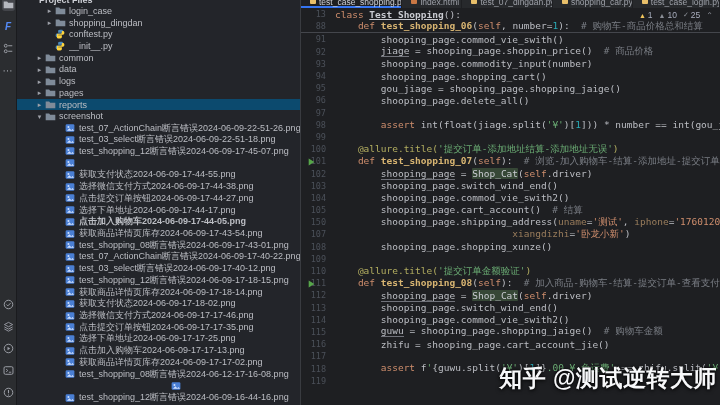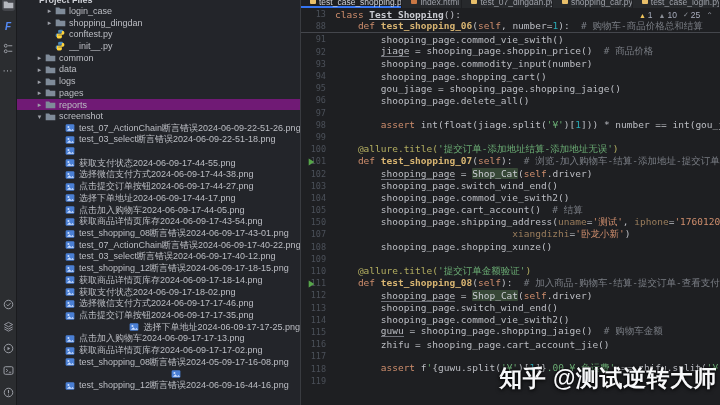--- a/index.html
+++ b/index.html
@@ -15,21 +15,21 @@
   .ab-spacer{flex:1;}
   .ab-bottom{display:flex;flex-direction:column;gap:9px;align-items:center;padding-bottom:6px;}
 
   
   .tree{width:283px;background:#23252a;border-right:1px solid #393b40;overflow:hidden;flex:none;}
   .tree-header{height:5px;overflow:hidden;}
   .tree-header span{display:block;transform:translateY(-5px);font-size:9px;font-weight:bold;
     color:#ced0d6;padding-left:22px;}
   .trow{height:11.72px;display:flex;align-items:center;font-size:9px;color:#bcbec4;
     white-space:nowrap;overflow:hidden;cursor:pointer;}
-  .trow.selected{background:#701a75;}
+  .trow.selected{background:#0c4a6e;}
   .chev{width:9px;flex:none;color:#9da0a8;font-size:7px;line-height:1;text-align:center;}
   .ticon{width:12px;height:11px;flex:none;margin-right:3px;display:flex;align-items:center;justify-content:center;}
   .tlabel{overflow:hidden;text-overflow:clip;}
 
   
   .editor{flex:1;position:relative;background:#1e1f22;overflow:hidden;}
   .tabs{height:8px;background:#27292c;display:flex;overflow:hidden;}
   .tab{padding:0 9px;display:flex;align-items:flex-start;gap:3px;font-size:8.5px;color:#9da0a8;
     overflow:hidden;cursor:pointer;border-right:1px solid #1e1f22;}
   .tab .lbl{transform:translateY(-3px);white-space:nowrap;}
@@ -248,20 +248,31 @@
         </div>
         <div class="trow" style="padding-left: 38px;">
           <span class="chev"></span>
           <span class="ticon">
             <svg width="10" height="10" viewBox="0 0 16 16">
               <rect x="1" y="2" width="14" height="12" rx="2" fill="#4a7fd4"></rect>
               <circle cx="5.5" cy="6.5" r="1.6" fill="#cfe0ff"></circle>
               <path d="M3 12.5l4-4 3 3 2-2 2.5 3z" fill="#cfe0ff"></path>
             </svg>
           </span>
+          <span class="tlabel">test_shopping_12断言错误2024-06-09-17-45-07.png</span>
+        </div>
+        <div class="trow" style="padding-left: 38px;">
+          <span class="chev"></span>
+          <span class="ticon">
+            <svg width="10" height="10" viewBox="0 0 16 16">
+              <rect x="1" y="2" width="14" height="12" rx="2" fill="#4a7fd4"></rect>
+              <circle cx="5.5" cy="6.5" r="1.6" fill="#cfe0ff"></circle>
+              <path d="M3 12.5l4-4 3 3 2-2 2.5 3z" fill="#cfe0ff"></path>
+            </svg>
+          </span>
         </div>
         <div class="trow" style="padding-left: 38px;">
           <span class="chev"></span>
           <span class="ticon">
             <svg width="10" height="10" viewBox="0 0 16 16">
               <rect x="1" y="2" width="14" height="12" rx="2" fill="#4a7fd4"></rect>
               <circle cx="5.5" cy="6.5" r="1.6" fill="#cfe0ff"></circle>
               <path d="M3 12.5l4-4 3 3 2-2 2.5 3z" fill="#cfe0ff"></path>
             </svg>
           </span>
@@ -293,21 +304,21 @@
           <span class="chev"></span>
           <span class="ticon">
             <svg width="10" height="10" viewBox="0 0 16 16">
               <rect x="1" y="2" width="14" height="12" rx="2" fill="#4a7fd4"></rect>
               <circle cx="5.5" cy="6.5" r="1.6" fill="#cfe0ff"></circle>
               <path d="M3 12.5l4-4 3 3 2-2 2.5 3z" fill="#cfe0ff"></path>
             </svg>
           </span>
           <span class="tlabel">选择下单地址2024-06-09-17-44-17.png</span>
         </div>
-        <div class="trow" style="padding-left: 38px;">
+        <div class="trow" style="padding-left: 38px; font-weight: bold;">
           <span class="chev"></span>
           <span class="ticon">
             <svg width="10" height="10" viewBox="0 0 16 16">
               <rect x="1" y="2" width="14" height="12" rx="2" fill="#4a7fd4"></rect>
               <circle cx="5.5" cy="6.5" r="1.6" fill="#cfe0ff"></circle>
               <path d="M3 12.5l4-4 3 3 2-2 2.5 3z" fill="#cfe0ff"></path>
             </svg>
           </span>
           <span class="tlabel">点击加入购物车2024-06-09-17-44-05.png</span>
         </div>
@@ -403,21 +414,21 @@
           <span class="chev"></span>
           <span class="ticon">
             <svg width="10" height="10" viewBox="0 0 16 16">
               <rect x="1" y="2" width="14" height="12" rx="2" fill="#4a7fd4"></rect>
               <circle cx="5.5" cy="6.5" r="1.6" fill="#cfe0ff"></circle>
               <path d="M3 12.5l4-4 3 3 2-2 2.5 3z" fill="#cfe0ff"></path>
             </svg>
           </span>
           <span class="tlabel">点击提交订单按钮2024-06-09-17-17-35.png</span>
         </div>
-        <div class="trow" style="padding-left: 38px; justify-content: flex-end;">
+        <div class="trow" style="padding-left: 38px;">
           <span class="chev"></span>
           <span class="ticon">
             <svg width="10" height="10" viewBox="0 0 16 16">
               <rect x="1" y="2" width="14" height="12" rx="2" fill="#4a7fd4"></rect>
               <circle cx="5.5" cy="6.5" r="1.6" fill="#cfe0ff"></circle>
               <path d="M3 12.5l4-4 3 3 2-2 2.5 3z" fill="#cfe0ff"></path>
             </svg>
           </span>
           <span class="tlabel">选择下单地址2024-06-09-17-17-25.png</span>
         </div>
@@ -445,21 +456,21 @@
         </div>
         <div class="trow" style="padding-left: 38px;">
           <span class="chev"></span>
           <span class="ticon">
             <svg width="10" height="10" viewBox="0 0 16 16">
               <rect x="1" y="2" width="14" height="12" rx="2" fill="#4a7fd4"></rect>
               <circle cx="5.5" cy="6.5" r="1.6" fill="#cfe0ff"></circle>
               <path d="M3 12.5l4-4 3 3 2-2 2.5 3z" fill="#cfe0ff"></path>
             </svg>
           </span>
-          <span class="tlabel">test_shopping_08断言错误2024-05-09-17-16-08.png</span>
+          <span class="tlabel">test_shopping_08断言错误2024-06-12-17-16-08.png</span>
         </div>
         <div class="trow" style="padding-left: 38px; flex-direction: column;">
           <span class="chev"></span>
           <span class="ticon">
             <svg width="10" height="10" viewBox="0 0 16 16">
               <rect x="1" y="2" width="14" height="12" rx="2" fill="#4a7fd4"></rect>
               <circle cx="5.5" cy="6.5" r="1.6" fill="#cfe0ff"></circle>
               <path d="M3 12.5l4-4 3 3 2-2 2.5 3z" fill="#cfe0ff"></path>
             </svg>
           </span>

